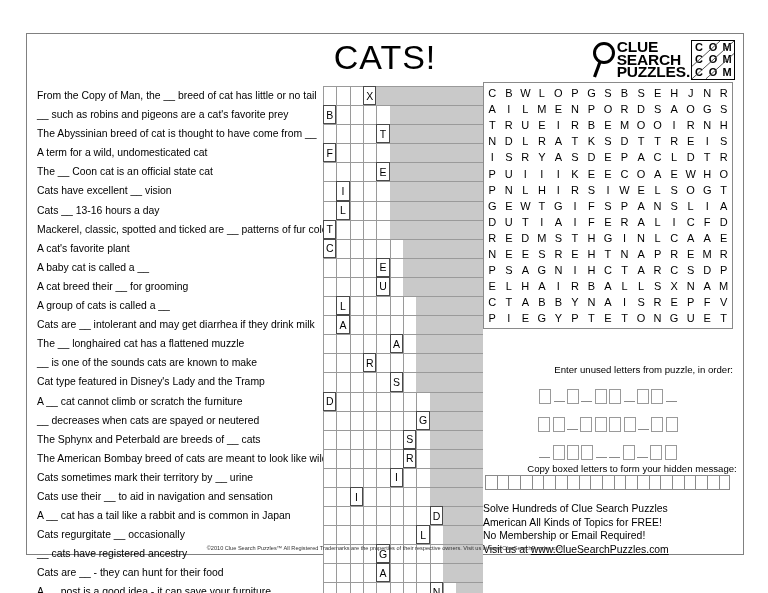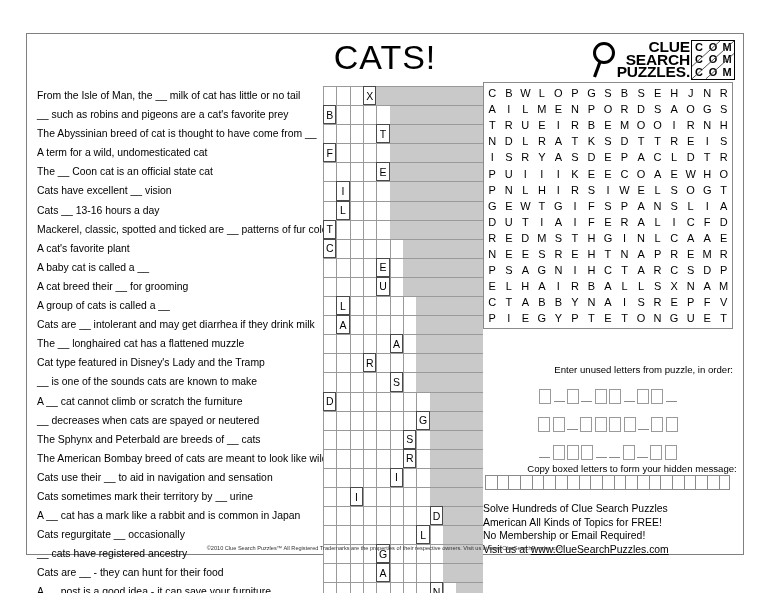--- a/index.html
+++ b/index.html
@@ -6,21 +6,21 @@
   body{width:768px;height:593px;font-family:"Liberation Sans",sans-serif;color:#000;}
   .page{position:relative;width:768px;height:593px;}
   .sheet{position:absolute;left:26px;top:33px;width:716px;height:520px;border:1px solid #808080;background:#fff;}
 
   
   .title{position:absolute;left:0;top:4px;width:716px;text-align:center;font-size:34px;letter-spacing:1px;font-family:"Liberation Sans",sans-serif;}
 
   
   .logo{position:absolute;right:8px;top:6px;display:flex;align-items:center;}
   .logo-glass{width:26px;height:38px;flex:0 0 auto;}
-  .logo-words{display:flex;flex-direction:column;font-weight:bold;font-size:15.5px;line-height:12.6px;letter-spacing:-0.2px;margin-left:-1px;align-items:flex-end;}
+  .logo-words{display:flex;flex-direction:column;font-weight:bold;font-size:15.5px;line-height:12.6px;letter-spacing:-0.2px;margin-left:-1px;}
   .logo-words span{display:block;}
   .logo-com{display:grid;grid-template-columns:repeat(3,14px);grid-template-rows:repeat(3,12.6px);border:1px solid #000;position:relative;margin-left:1px;}
   .logo-com b{font-size:11px;font-weight:bold;display:flex;align-items:center;justify-content:center;line-height:1;}
   .logo-com svg{position:absolute;left:0;top:0;width:100%;height:100%;}
 
   
   .clues{position:absolute;left:10px;top:52px;width:285px;}
   .clue{font-size:10.4px;line-height:19.1px;white-space:nowrap;}
 
   
@@ -88,43 +88,43 @@
         <b>M</b>
         <svg viewBox="0 0 42 38" preserveAspectRatio="none">
           <line x1="0" y1="38" x2="42" y2="0" stroke="#555" stroke-width="1"></line>
           <line x1="14" y1="38" x2="42" y2="12.6" stroke="#555" stroke-width="1"></line>
           <line x1="0" y1="25.4" x2="28" y2="0" stroke="#555" stroke-width="1"></line>
         </svg>
       </div>
     </div>
 
     <div class="clues">
-        <div class="clue">From the Isle of Man, the __ milk of cat has little or no tail</div>
+        <div class="clue">From the Copy of Man, the __ breed of cat has little or no tail</div>
         <div class="clue">__ such as robins and pigeons are a cat's favorite prey</div>
         <div class="clue">The Abyssinian breed of cat is thought to have come from __</div>
         <div class="clue">A term for a wild, undomesticated cat</div>
         <div class="clue">The __ Coon cat is an official state cat</div>
         <div class="clue">Cats have excellent __ vision</div>
         <div class="clue">Cats __ 13-16 hours a day</div>
         <div class="clue">Mackerel, classic, spotted and ticked are __ patterns of fur coloring</div>
         <div class="clue">A cat's favorite plant</div>
         <div class="clue">A baby cat is called a __</div>
         <div class="clue">A cat breed their __ for grooming</div>
         <div class="clue">A group of cats is called a __</div>
         <div class="clue">Cats are __ intolerant and may get diarrhea if they drink milk</div>
         <div class="clue">The __ longhaired cat has a flattened muzzle</div>
+        <div class="clue">__ is one of the sounds cats are known to make</div>
         <div class="clue">Cat type featured in Disney's Lady and the Tramp</div>
-        <div class="clue">__ is one of the sounds cats are known to make</div>
         <div class="clue">A __ cat cannot climb or scratch the furniture</div>
         <div class="clue">__ decreases when cats are spayed or neutered</div>
         <div class="clue">The Sphynx and Peterbald are breeds of __ cats</div>
         <div class="clue">The American Bombay breed of cats are meant to look like wild __</div>
+        <div class="clue">Cats sometimes mark their territory by __ urine</div>
         <div class="clue">Cats use their __ to aid in navigation and sensation</div>
-        <div class="clue">Cats sometimes mark their territory by __ urine</div>
-        <div class="clue">A __ cat has a mark like a rabbit and is common in Japan</div>
+        <div class="clue">A __ cat has a tail like a rabbit and is common in Japan</div>
         <div class="clue">Cats regurgitate __ occasionally</div>
         <div class="clue">__ cats have registered ancestry</div>
         <div class="clue">Cats are __ - they can hunt for their food</div>
         <div class="clue">A __ post is a good idea - it can save your furniture</div>
       </div>
 
     <div class="answers" style="width: 160.2px;">
         <div class="arow">
           <div class="acell"></div>
           <div class="acell"></div>

